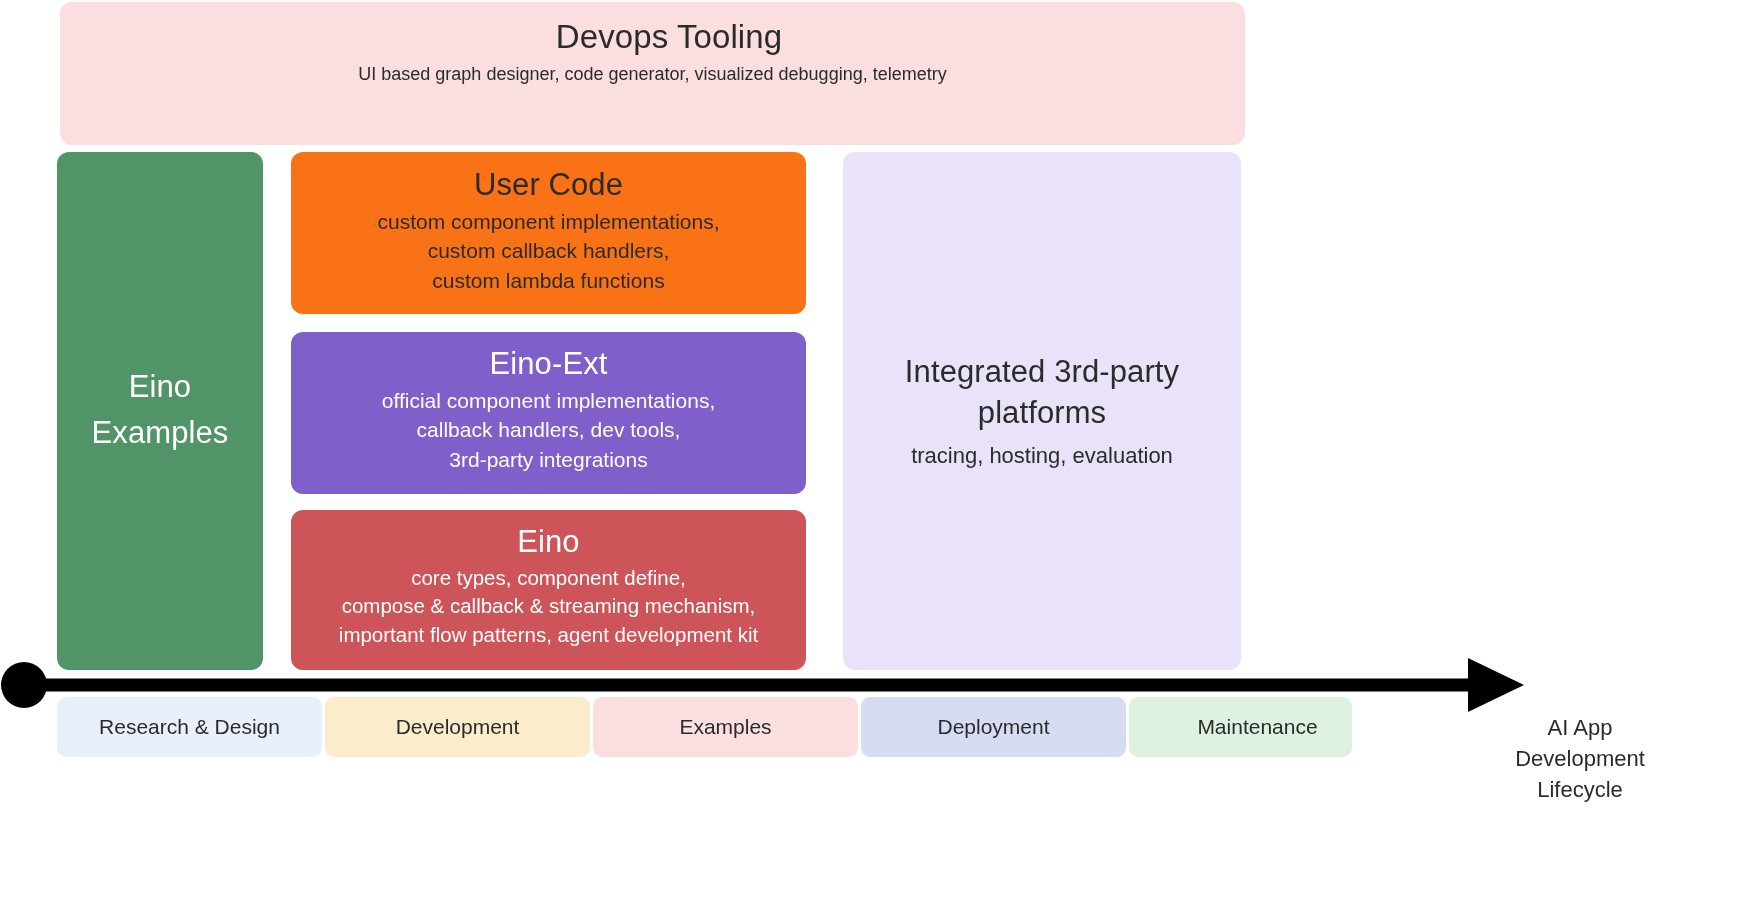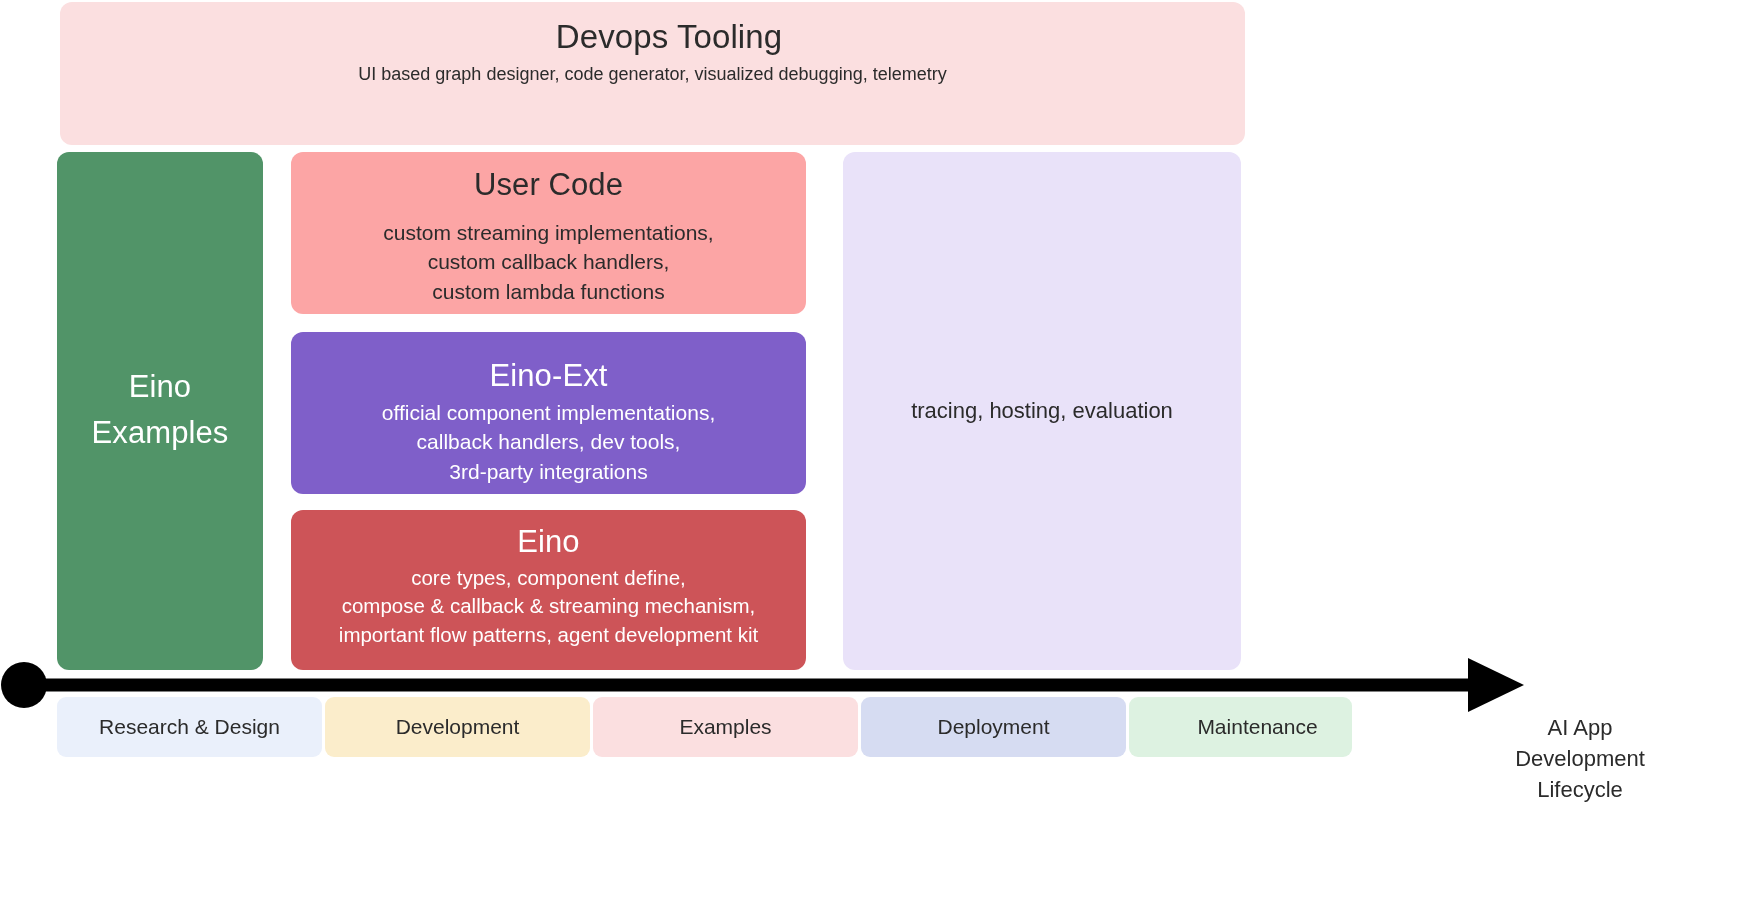--- a/index.html
+++ b/index.html
@@ -87,21 +87,21 @@
 
   
   #eino-ext {
     left: 291px;
     top: 332px;
     width: 515px;
     height: 162px;
     background: #7f5fc9;
     color: #ffffff;
     justify-content: flex-start;
-    padding-top: 26px;
+    padding-top: 14px;
   }
 
   
   #eino {
     left: 291px;
     top: 510px;
     width: 515px;
     height: 160px;
     background: #cd5458;
     color: #ffffff;
@@ -177,24 +177,24 @@
     </div>
   </div>
 
   <div class="box" id="eino-examples" style="background: rgb(81, 148, 104);">
     <div class="b-title">
       <span class="ln">Eino</span>
       <span class="ln">Examples</span>
     </div>
   </div>
 
-  <div class="box" id="user-code" style="background: #fca5a5; gap: 11px;">
+  <div class="box" id="user-code" style="background: #f97316;">
     <div class="b-title">User Code</div>
     <div class="b-sub">
-      <span class="ln">custom streaming implementations,</span>
+      <span class="ln">custom component implementations,</span>
       <span class="ln">custom callback handlers,</span>
       <span class="ln">custom lambda functions</span>
     </div>
   </div>
 
   <div class="box" id="eino-ext" style="background: rgb(127, 95, 201);">
     <div class="b-title">Eino-Ext</div>
     <div class="b-sub">
       <span class="ln">official component implementations,</span>
       <span class="ln">callback handlers, dev tools,</span>
@@ -205,20 +205,24 @@
   <div class="box" id="eino" style="background: rgb(205, 84, 88);">
     <div class="b-title">Eino</div>
     <div class="b-sub">
       <span class="ln">core types, component define,</span>
       <span class="ln">compose &amp; callback &amp; streaming mechanism,</span>
       <span class="ln">important flow patterns, agent development kit</span>
     </div>
   </div>
 
   <div class="box" id="third-party" style="background: rgb(233, 226, 249);">
+    <div class="b-title">
+      <span class="ln">Integrated 3rd-party</span>
+      <span class="ln">platforms</span>
+    </div>
     <div class="b-sub">
       <span class="ln">tracing, hosting, evaluation</span>
     </div>
   </div>
 
   <svg id="timeline-axis" viewBox="0 0 1760 60" xmlns="http://www.w3.org/2000/svg">
     <circle cx="24" cy="30" r="23" fill="#000000"></circle>
     <line x1="20" y1="30" x2="1478" y2="30" stroke="#000000" stroke-width="13"></line>
     <polygon points="1468,3 1524,30 1468,57" fill="#000000"></polygon>
   </svg>

